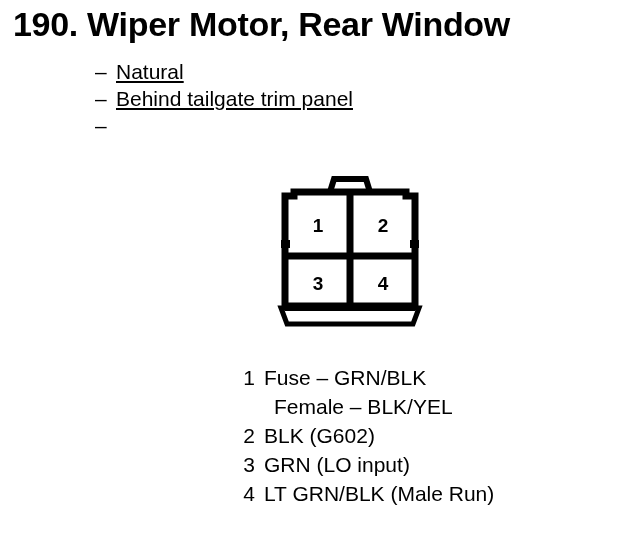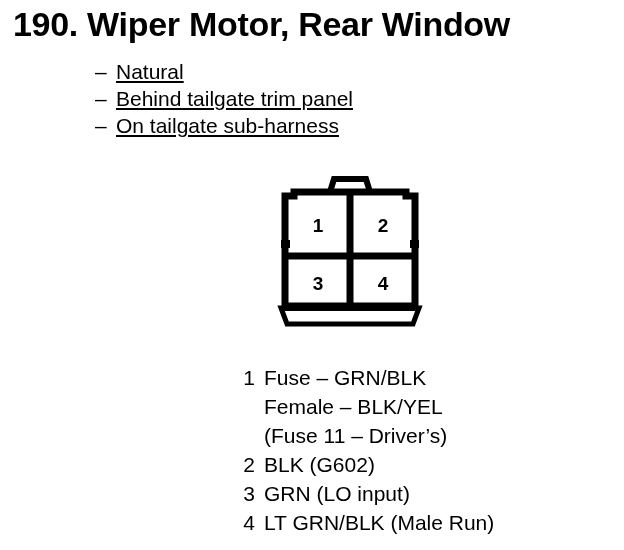--- a/index.html
+++ b/index.html
@@ -89,41 +89,40 @@
     display: inline-block;
     width: 25px;
     flex: 0 0 25px;
     text-align: right;
     padding-right: 9px;
     box-sizing: content-box;
   }
   .legend-desc { display: inline-block; }
   .legend-cont {
     display: block;
-    margin-left: 34px;
+    margin-left: 44px;
     white-space: nowrap;
   }
 </style>
 </head>
 <body>
 
 <div class="page-title">190. Wiper Motor, Rear Window</div>
 
 <div class="notes">
   <div class="note-line">
     <span class="note-dash">–</span>
     <span class="note-text">Natural</span>
   </div>
   <div class="note-line">
     <span class="note-dash">–</span>
     <span class="note-text">Behind tailgate trim panel</span>
   </div>
   <div class="note-line">
     <span class="note-dash">–</span>
-    <span class="note-text">On tailgate sub-harness</span>
   </div>
 </div>
 
 <div class="connector">
   <svg class="conn-svg" viewBox="0 0 155 160" xmlns="http://www.w3.org/2000/svg">
 
     <path d="M 58 18 L 62 5 L 94 5 L 98 18 Z" fill="none" stroke="#000000" stroke-width="6" stroke-linejoin="miter"></path>
 
     <path d="M 13 31
              L 13 22
@@ -154,21 +153,20 @@
 </div>
 
 <div class="legend">
 
   <div>
     <div class="legend-row">
       <span class="legend-num">1</span>
       <span class="legend-desc">Fuse – GRN/BLK</span>
     </div>
     <span class="legend-cont">Female – BLK/YEL</span>
-    <span class="legend-cont">(Fuse 11 – Driver’s)</span>
   </div>
 
   <div>
     <div class="legend-row">
       <span class="legend-num">2</span>
       <span class="legend-desc">BLK (G602)</span>
     </div>
   </div>
 
   <div>

